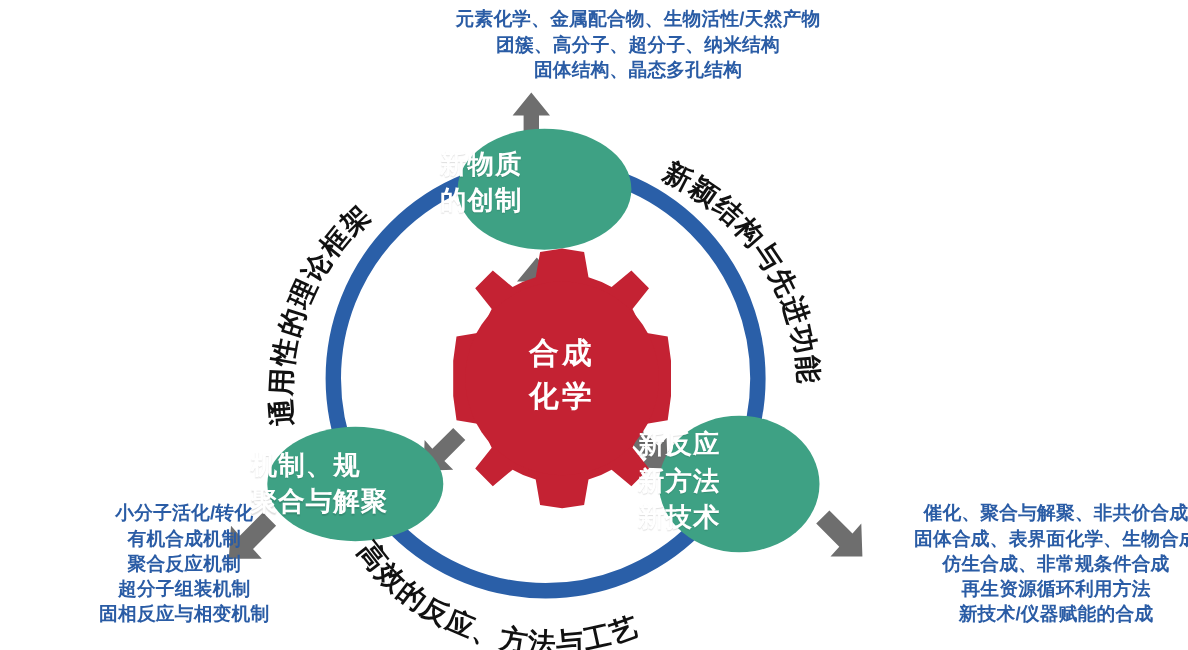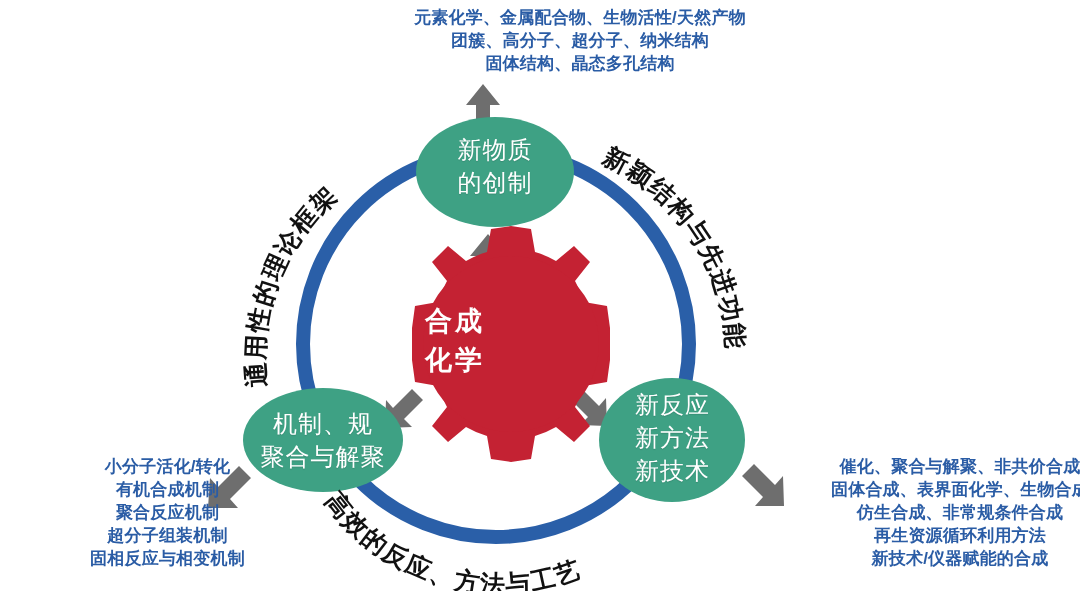--- a/index.html
+++ b/index.html
@@ -49,24 +49,23 @@
 
   #label-bottom-right {
     left: 770px;
     top: 455px;
     width: 300px;
   }
 
   .circle-text {
     position: absolute;
     color: #ffffff;
-    font-weight: normal;
+    font-weight: bold;
     font-size: 24px;
     line-height: 33px;
-    text-align: center;
     white-space: pre;
     letter-spacing: 1px;
     text-shadow: 0 1px 1px rgba(0,0,0,0.13);
   }
 
   #circle-text-top {
     left: 400px;
     top: 133px;
     width: 190px;
   }
@@ -85,20 +84,21 @@
 
   #gear-text {
     position: absolute;
     left: 425px;
     top: 302px;
     width: 172px;
     color: #ffffff;
     font-weight: bold;
     font-size: 27px;
     line-height: 39px;
+    text-align: center;
     white-space: pre;
     letter-spacing: 3px;
   }
 
   .arc-label {
     font-weight: bold;
     fill: #111111;
     font-size: 25px;
     letter-spacing: 1.5px;
     font-family: "Liberation Sans", "DejaVu Sans", sans-serif;

